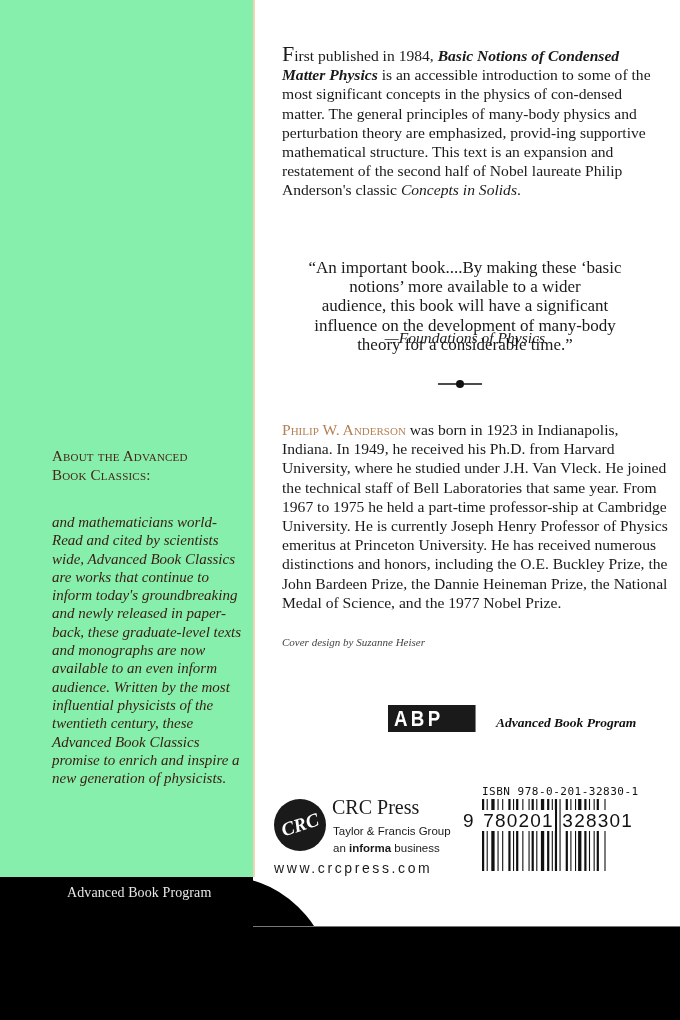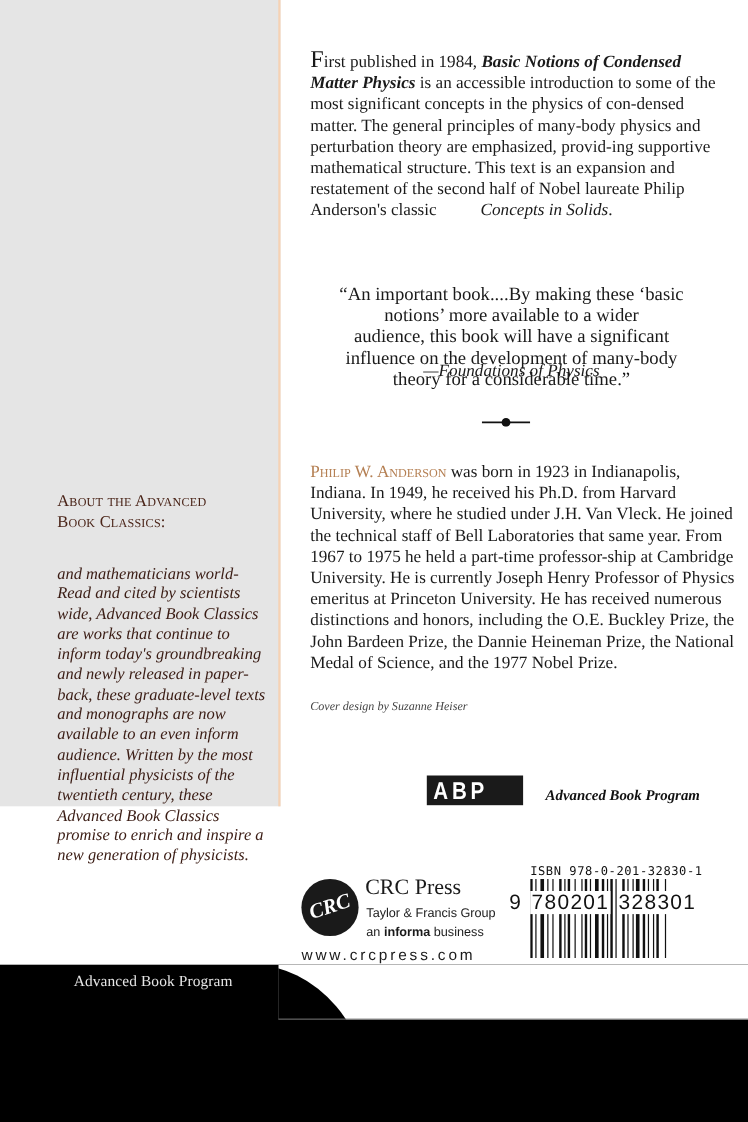--- a/index.html
+++ b/index.html
@@ -3,22 +3,22 @@
   <meta charset="utf-8">
   <style>
     html, body { margin: 0; padding: 0; }
     body {
       width: 680px; height: 1020px; position: relative; overflow: hidden;
       background: #ffffff;
       font-family: "Liberation Serif", "DejaVu Serif", serif;
       color: #1a1a1a;
     }
     .left-panel {
-      position: absolute; left: 0; top: 0; width: 253px; height: 733px;
-      background: #e5e5e5;
+      position: absolute; left: 0; top: 0; width: 253px; height: 877px;
+      background: #86efac;
       border-right: 2px solid #f6d2b4;
     }
     .about-heading {
       position: absolute; left: 52px; top: 447px; width: 190px;
       font-size: 15px; line-height: 19px; color: #4a2418;
       font-variant: small-caps; letter-spacing: 0.2px;
     }
     .about-body {
       position: absolute; left: 52px; top: 513px; width: 190px;
       font-size: 15px; line-height: 18.3px; color: #3a1c14;
@@ -46,21 +46,21 @@
       font-size: 14px; color: #e6e6e6; letter-spacing: 0.1px;
     }
     .right {
       position: absolute; left: 282px; width: 380px;
     }
     .intro {
       top: 44px; font-size: 15.6px; line-height: 19.2px; color: #1a1a1a;
     }
     .intro .dropcap { font-size: 22px; }
     .intro b { font-style: italic; font-weight: bold; }
-    .intro i { font-style: italic; margin-left: 36px; }
+    .intro i { font-style: italic; }
     .quote {
       position: absolute; left: 300px; top: 258px; width: 330px;
       text-align: center; font-size: 17px; line-height: 19.2px;
     }
     .quote-source {
       position: absolute; left: 300px; top: 329px; width: 330px;
       text-align: center; font-size: 15.6px; font-style: italic;
     }
     .ornament {
       position: absolute; left: 438px; top: 380px; width: 44px; height: 8px;

